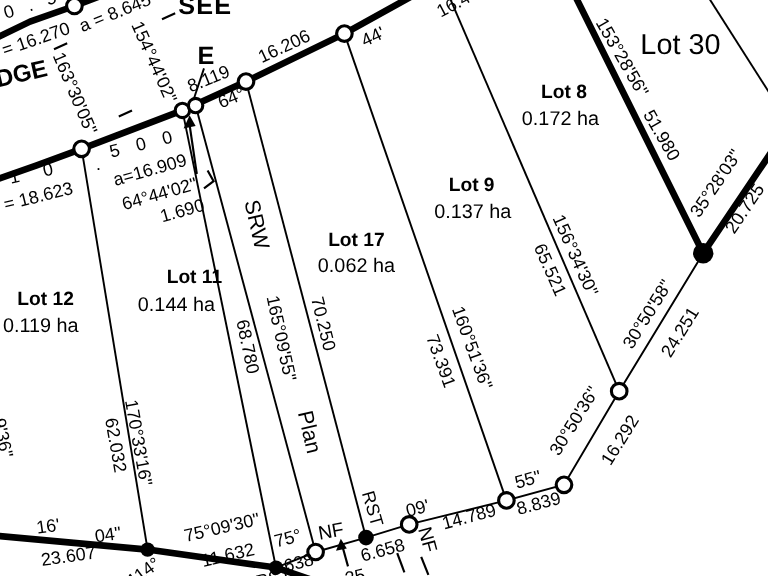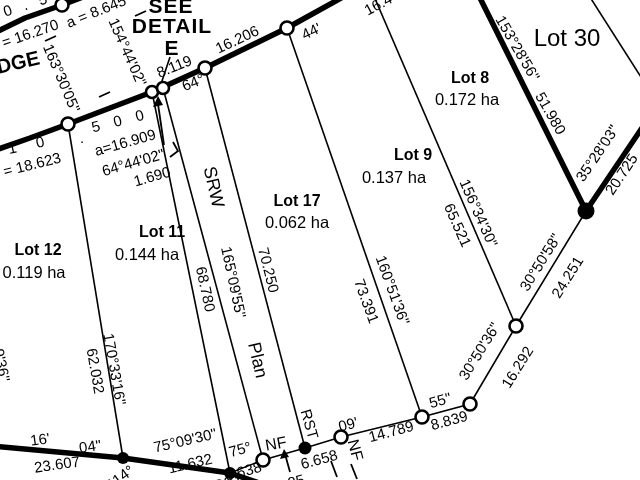--- a/index.html
+++ b/index.html
@@ -76,21 +76,20 @@
 
     <g fill="#000">
       <circle cx="123" cy="458" r="6"></circle>
       <circle cx="230" cy="473" r="6"></circle>
       <circle cx="305" cy="448" r="6.5"></circle>
       <circle cx="586" cy="211" r="8.5"></circle>
     </g>
   </svg>
 
   <div class="lb note" style="left:171px;top:5px;transform:translate(-50%,-50%);">SEE</div>
-  <div class="lb note" style="left:172px;top:25px;transform:translate(-50%,-50%);">DETAIL</div>
   <div class="lb note" style="left:172px;top:47px;transform:translate(-50%,-50%);">E</div>
 
   <div class="lb road" style="left:18px;top:62px;transform:translate(-50%,-50%) rotate(-13deg);">DGE</div>
 
   <div class="lb dim" style="left:27px;top:4px;transform:translate(-50%,-50%) rotate(-18deg);letter-spacing:4px;">0 . 5</div>
   <div class="lb dim" style="left:96px;top:11px;transform:translate(-50%,-50%) rotate(-22deg);">a = 8.645</div>
   <div class="lb dim" style="left:30px;top:33px;transform:translate(-50%,-50%) rotate(-19deg);">= 16.270</div>
   <div class="lb dim" style="left:128px;top:52px;transform:translate(-50%,-50%) rotate(66deg);">154°44'02"</div>
   <div class="lb dim" style="left:62px;top:78px;transform:translate(-50%,-50%) rotate(67deg);">163°30'05"</div>
 
@@ -108,21 +107,21 @@
 
   <div class="lb dim" style="left:133px;top:162px;transform:translate(-50%,-50%) rotate(-16deg);">64°44'02"</div>
   <div class="lb dim" style="left:152px;top:176px;transform:translate(-50%,-50%) rotate(-16deg);">1.690</div>
 
   <div class="lb lot" style="left:162px;top:232px;transform:translate(-50%,-50%);">Lot 11</div>
   <div class="lb area" style="left:147px;top:254px;transform:translate(-50%,-50%);">0.144 ha</div>
   <div class="lb lot" style="left:38px;top:250px;transform:translate(-50%,-50%);">Lot 12</div>
   <div class="lb area" style="left:34px;top:272px;transform:translate(-50%,-50%);">0.119 ha</div>
   <div class="lb lot" style="left:297px;top:201px;transform:translate(-50%,-50%);">Lot 17</div>
   <div class="lb area" style="left:297px;top:222px;transform:translate(-50%,-50%);">0.062 ha</div>
-  <div class="lb lot" style="left:393px;top:155px;transform:translate(-50%,-50%);margin-left:20px;">Lot 9</div>
+  <div class="lb lot" style="left:393px;top:155px;transform:translate(-50%,-50%);">Lot 9</div>
   <div class="lb area" style="left:394px;top:177px;transform:translate(-50%,-50%);">0.137 ha</div>
   <div class="lb lot" style="left:470px;top:78px;transform:translate(-50%,-50%);">Lot 8</div>
   <div class="lb area" style="left:467px;top:99px;transform:translate(-50%,-50%);">0.172 ha</div>
   <div class="lb lotreg" style="left:567px;top:38px;transform:translate(-50%,-50%);">Lot 30</div>
 
   <div class="lb dim" style="left:115px;top:369px;transform:translate(-50%,-50%) rotate(80deg);">170°33'16"</div>
   <div class="lb dim" style="left:96px;top:371px;transform:translate(-50%,-50%) rotate(80deg);">62.032</div>
 
   <div class="lb strip" style="left:214px;top:187px;transform:translate(-50%,-50%) rotate(77deg);">SRW</div>
   <div class="lb dim" style="left:206px;top:289px;transform:translate(-50%,-50%) rotate(78deg);">68.780</div>

